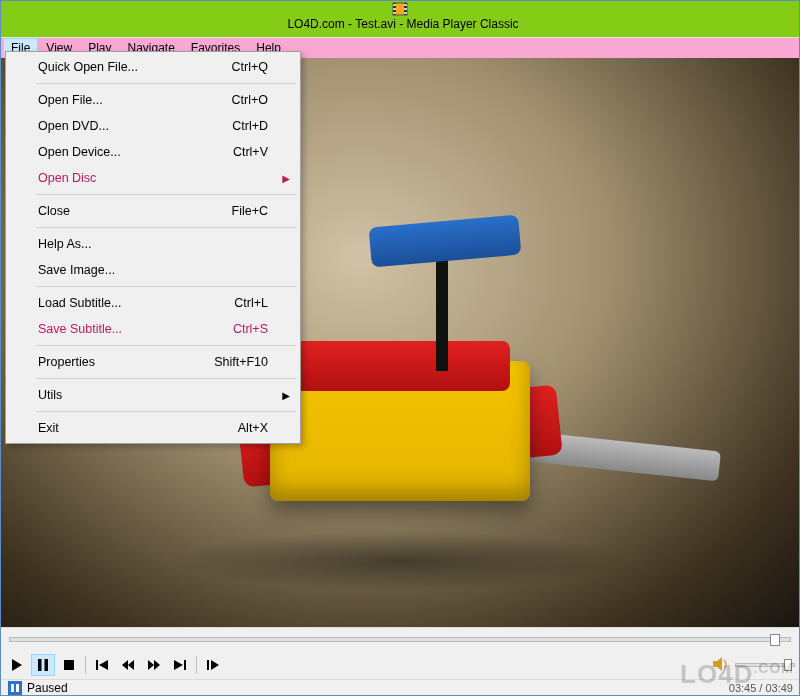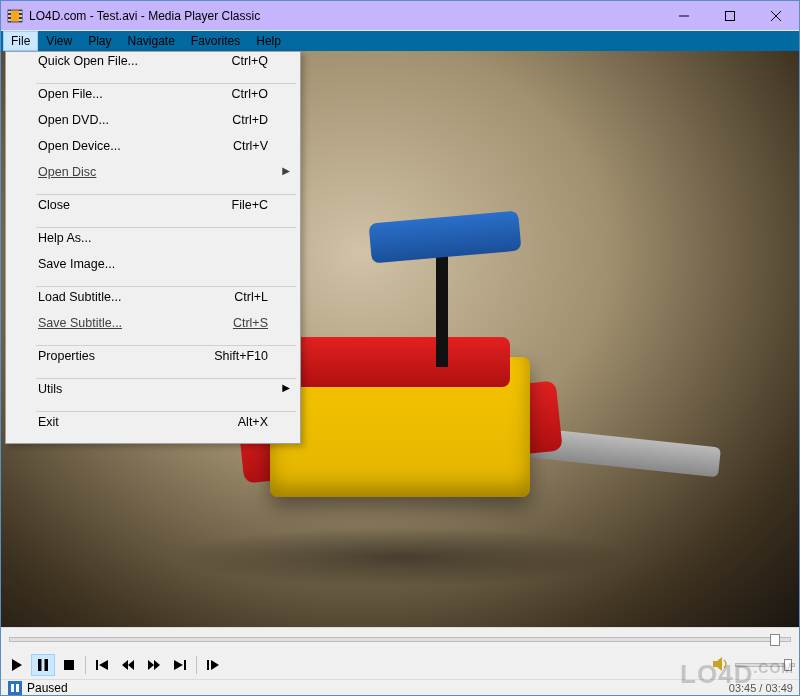--- a/index.html
+++ b/index.html
@@ -14,26 +14,27 @@
   }
   .window {
     width: 800px;
     height: 696px;
     background: #fff;
     border: 1px solid #5a8ec7;
     display: flex;
     flex-direction: column;
   }
   .titlebar {
-    height: 30px;
+    height: 37px;
     display: flex;
     align-items: center;
     padding: 0 0 0 6px;
-    background: #c4b5fd;
+    background: #84cc16;
     border-bottom: 1px solid #e6e6e6;
+    flex-direction: column;
   }
   .titlebar-icon {
     width: 16px; height: 16px;
     margin-right: 6px;
     display: flex; align-items: center; justify-content: center;
   }
   .title-text {
     font-size: 12px;
     color: #000;
     flex: 1;
@@ -43,21 +44,21 @@
     width: 46px; height: 30px;
     display: flex; align-items: center; justify-content: center;
     cursor: default;
   }
 
   .menubar {
     height: 20px;
     display: flex;
     align-items: stretch;
     font-size: 12px;
-    background: #0369a1;
+    background: #f9a8d4;
     padding: 0 2px;
   }
   .menu-item {
     padding: 2px 8px;
     cursor: default;
     display: flex; align-items: center;
   }
   .menu-item.active {
     background: #cce8ff;
     border: 1px solid #99d1ff;
@@ -231,25 +232,26 @@
     background: #f0f0f0;
     border: 1px solid #a0a0a0;
     box-shadow: 3px 3px 6px rgba(0,0,0,.25);
     padding: 2px;
     font-size: 12.5px;
     z-index: 100;
   }
   .dd-item {
     height: 26px;
     display: flex;
+    align-items: center;
     padding: 0 30px 0 30px;
     cursor: default;
     position: relative;
   }
-  .dd-item.disabled { color: #404040; text-decoration: underline; }
+  .dd-item.disabled { color: #be185d; }
   .dd-item .shortcut {
     margin-left: auto;
   }
   .dd-item .submenu-arrow {
     position: absolute;
     right: 8px;
     font-size: 10px;
   }
   .dd-sep {
     height: 1px;

